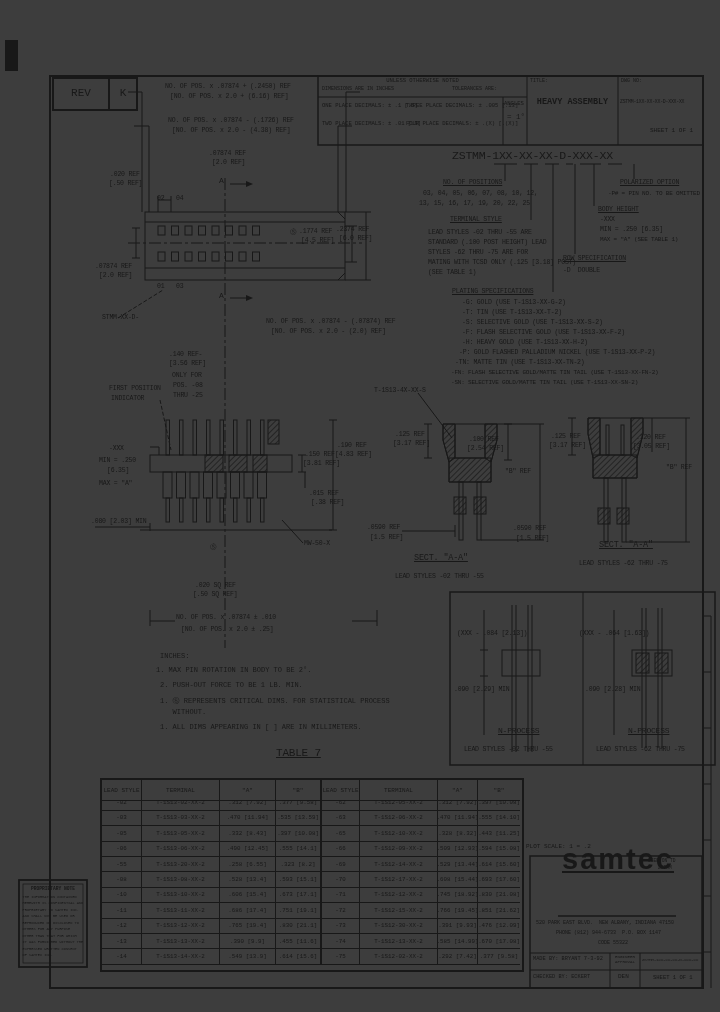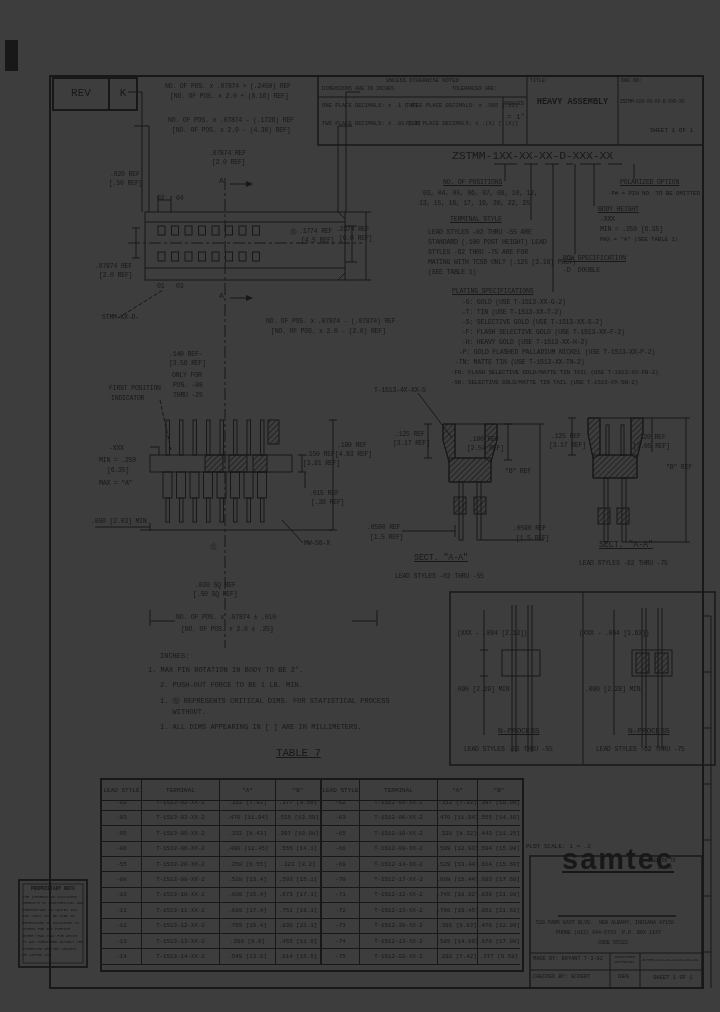--- a/index.html
+++ b/index.html
@@ -380,21 +380,21 @@
     <div class="ann u" style="left: 498px; top: 727px; font-size: 8px;">N-PROCESS</div>
     <div class="ann" style="left: 464px; top: 747px;">LEAD STYLES -02 THRU -55</div>
     <div class="ann" style="left: 579px; top: 631px;">(XXX - .064 [1.63])</div>
     <div class="ann" style="left: 585px; top: 687px;">.090 [2.28] MIN</div>
     <div class="ann u" style="left: 628px; top: 727px; font-size: 8px;">N-PROCESS</div>
     <div class="ann" style="left: 596px; top: 747px;">LEAD STYLES -62 THRU -75</div>
     <div class="ann u" style="left: 276px; top: 748px; font-size: 11px;">TABLE 7</div>
   </div>
 <div id="notes">
     <div class="note-line" style="left: 160px; top: 652px;">INCHES:</div>
-    <div class="note-line" style="left: 148px; top: 666px;">1. MAX PIN ROTATION IN BODY TO BE 2°.</div>
+    <div class="note-line" style="left: 156px; top: 666px;">1. MAX PIN ROTATION IN BODY TO BE 2°.</div>
     <div class="note-line" style="left: 160px; top: 681px;">2. PUSH-OUT FORCE TO BE 1 LB. MIN.</div>
     <div class="note-line" style="left: 160px; top: 696px;">1. Ⓢ REPRESENTS CRITICAL DIMS. FOR STATISTICAL PROCESS</div>
     <div class="note-line" style="left: 160px; top: 708px;">   WITHOUT.</div>
     <div class="note-line" style="left: 160px; top: 723px;">1. ALL DIMS APPEARING IN [ ] ARE IN MILLIMETERS.</div>
   </div>
 
 <div id="table1">
     <div class="c hd">LEAD STYLE</div>
     <div class="c hd">TERMINAL</div>
     <div class="c hd">"A"</div>

